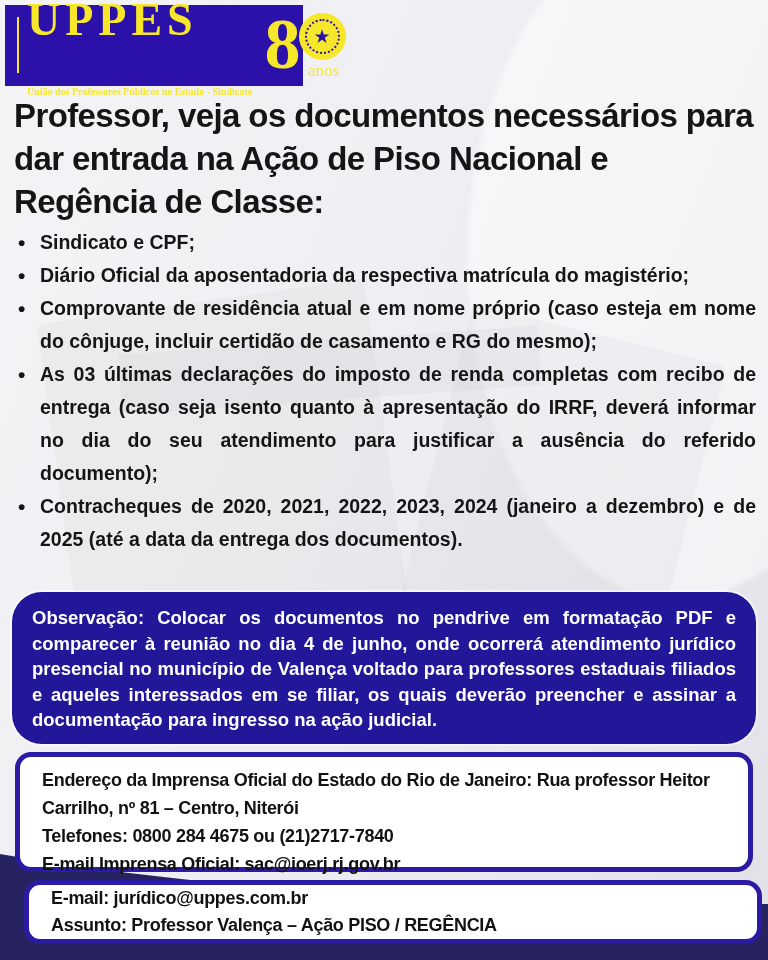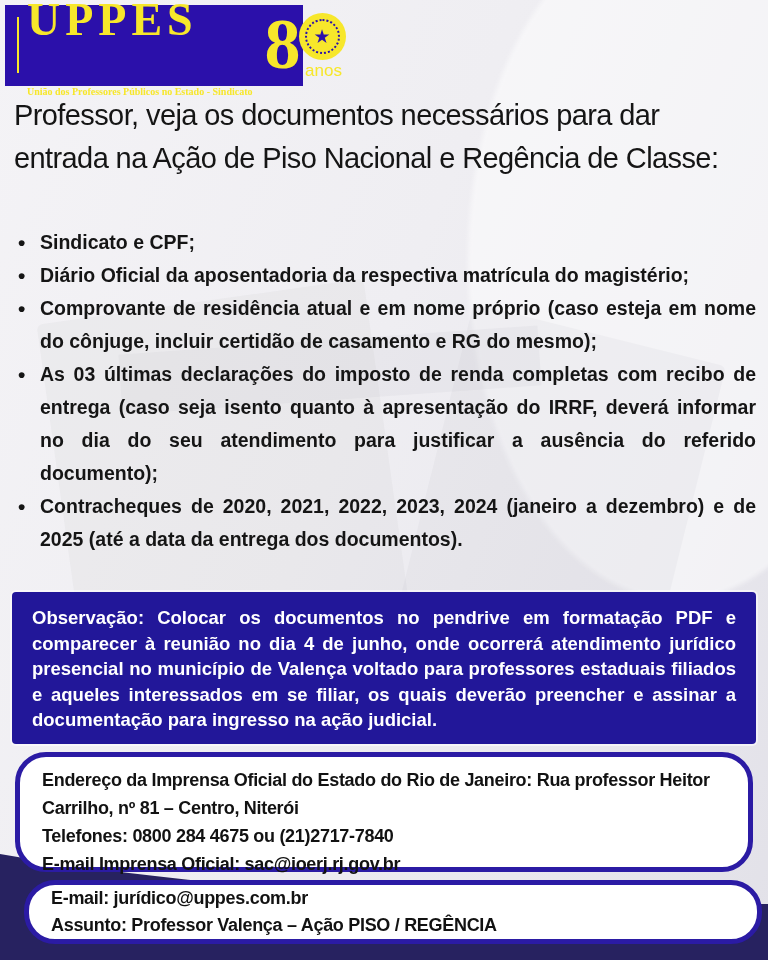--- a/index.html
+++ b/index.html
@@ -45,27 +45,27 @@
     background:#F7E72B; border-radius:50%;
     display:flex; align-items:center; justify-content:center;
   }
   .seal-ring {
     width:35px; height:35px; border-radius:50%; border:2px dotted #2B10AA;
     display:flex; align-items:center; justify-content:center;
   }
   .seal-star { color:#2B10AA; font-size:19px; line-height:19px; }
   .seal-caption {
     position:absolute; left:30px; top:48px; width:54px; text-align:center;
-    font-family:Liberation Sans, sans-serif; color:#F7E72B; font-size:17px;
+    font-family:Liberation Serif, serif; color:#F7E72B; font-size:17px;
   }
 
   
   .heading {
     position:absolute; left:14px; top:94px; width:742px;
-    color:#151515; font-weight:normal; font-size:29px; line-height:43px;
+    color:#151515; font-weight:bold; font-size:33px; line-height:43px;
     letter-spacing:-0.6px;
   }
 
   
   .doc-list {
     position:absolute; left:18px; top:226px; width:738px;
     list-style:none;
   }
   .doc-list li {
     position:relative; padding-left:22px;
@@ -73,33 +73,33 @@
     text-align:justify;
   }
   .doc-list li::before {
     content:"\2022"; position:absolute; left:0; top:0;
     font-size:21px; line-height:33px;
   }
 
   
   .obs-box {
     position:absolute; left:12px; top:592px; width:744px; height:152px;
-    background:#221799; border-radius:4px;
+    background:#221799; border-radius:30px;
     padding:13px 20px; color:#ffffff;
     font-weight:bold; font-size:18.5px; line-height:25.5px; text-align:justify;
     box-shadow:0 0 0 2px rgba(255,255,255,0.55);
   }
 
   
   .footer-wave { position:absolute; left:0; top:846px; width:768px; height:114px; }
 
   
   .info-box {
     position:absolute; background:#ffffff; border:5px solid #2B1BA4;
-    border-radius:31px; color:#121212; font-weight:bold;
+    border-radius:16px; color:#121212; font-weight:bold;
     padding:9px 22px; letter-spacing:-0.3px;
   }
   .info-box .line { font-size:18px; line-height:28px; }
   .press-box { left:15px; top:752px; width:738px; height:120px; }
   .contact-box { left:24px; top:880px; width:738px; height:64px; padding-top:0; }
   .contact-box .line { line-height:27px; }
 </style>
 </head>
 <body>
 

